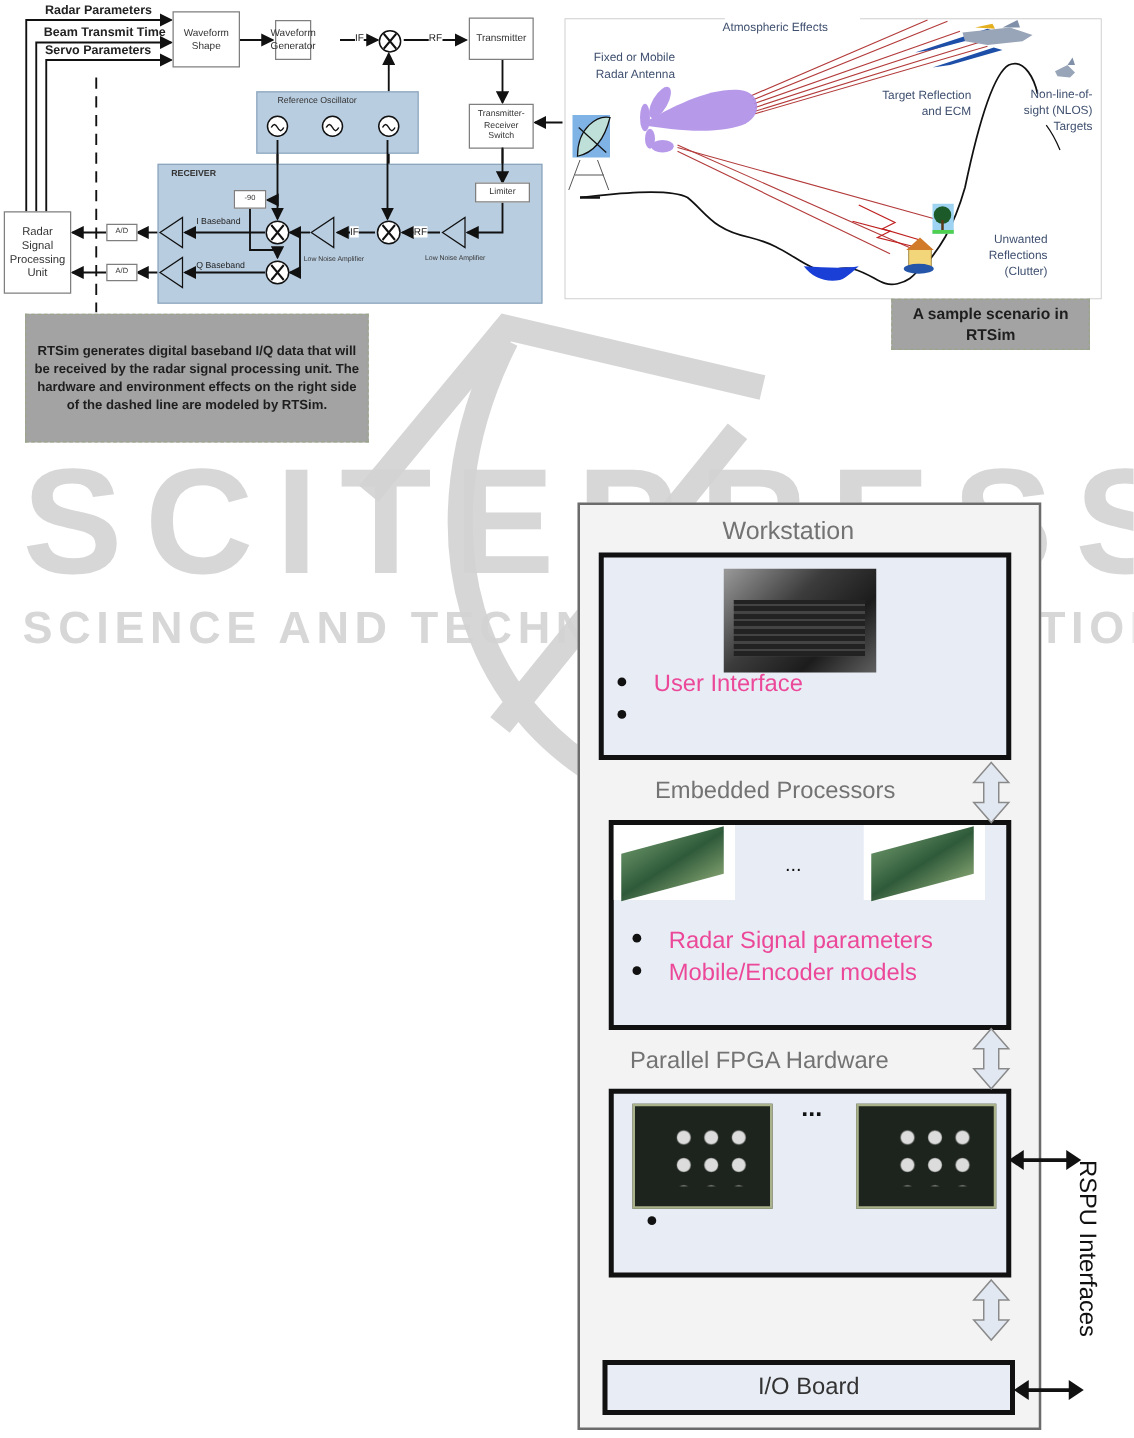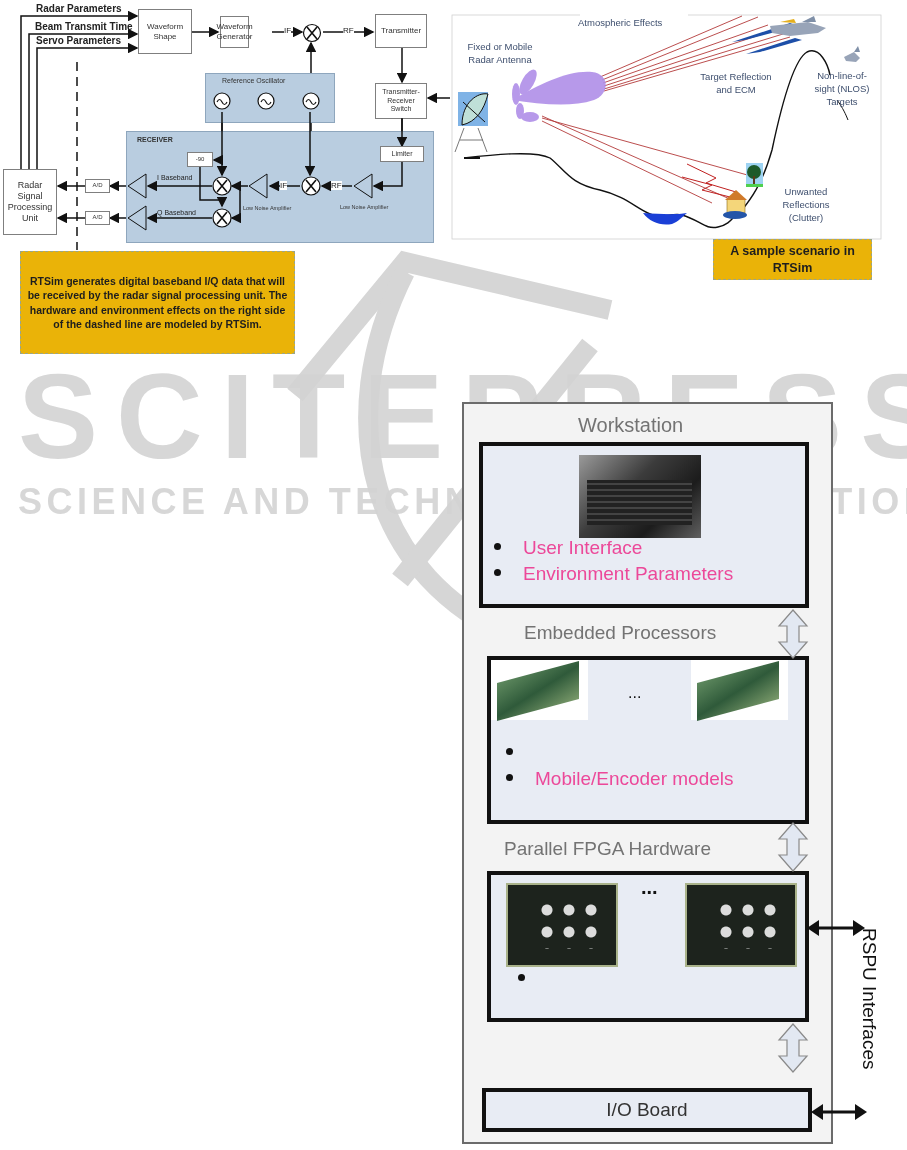--- a/index.html
+++ b/index.html
@@ -2,22 +2,22 @@
 <html><head>
 <meta charset="utf-8">
 <style>
   html, body { margin:0; padding:0; background:#ffffff; }
   body { width:907px; height:1150px; position:relative; overflow:hidden; font-family:"Liberation Sans", sans-serif; }
   .abs { position:absolute; }
   .blk { position:absolute; background:#fff; border:1px solid #7f7f7f; font-family:"Liberation Sans", sans-serif; font-size:8px; color:#333; display:flex; align-items:center; justify-content:center; text-align:center; line-height:1.2; box-sizing:border-box; }
   .lbl { position:absolute; font-family:"Liberation Sans", sans-serif; color:#222; white-space:nowrap; }
   .bold10 { font-size:10px; font-weight:bold; }
   .shaded { position:absolute; background:#b9cde0; border:1px solid #8ea6bd; box-sizing:border-box; }
-  .note { position:absolute; background:#eab308; border:1px dashed #9aa58a; box-sizing:border-box; font-weight:bold; color:#1e1e1e; text-align:center; display:flex; align-items:center; justify-content:center; }
-  .scen-label { position:absolute; font-size:9.5px; color:#3e4f6e; text-align:center; line-height:1.35; white-space:nowrap; }
+  .note { position:absolute; background:#a3a3a3; border:1px dashed #9aa58a; box-sizing:border-box; font-weight:bold; color:#1e1e1e; text-align:center; display:flex; align-items:center; justify-content:center; }
+  .scen-label { position:absolute; font-size:9.5px; color:#3e4f6e; text-align:right; line-height:1.35; white-space:nowrap; }
   .hw-outer { position:absolute; left:462px; top:402px; width:371px; height:742px; border:2px solid #6b6b6b; background:#f3f3f3; box-sizing:border-box; }
   .hw-box { position:absolute; border:4px solid #111; background:#e8ecf4; box-sizing:border-box; }
   .hw-title { position:absolute; font-size:19px; color:#737373; white-space:nowrap; }
   .hw-bullet { position:absolute; font-size:19px; color:#ec4899; white-space:nowrap; }
   .hw-bullet .dot { display:inline-block; width:7px; height:7px; border-radius:50%; background:#111; margin-right:22px; vertical-align:middle; position:relative; top:-2px; }
   .watermark { position:absolute; pointer-events:none; }
 </style>
 </head>
 <body>
 
@@ -281,32 +281,32 @@
 
 <div>
   <div class="hw-outer"></div>
 
   <div class="hw-title" style="left:578px;top:414px;font-size:20px">Workstation</div>
   <div class="hw-box" style="left:479px;top:442px;width:330px;height:166px"></div>
   <div class="abs" style="left:579px;top:455px;width:122px;height:83px;background:linear-gradient(135deg,#9a9a9a,#3c3c3c 40%,#1c1c1c 70%,#606060);">
     <div style="position:absolute;left:8px;top:25px;width:105px;height:45px;background:repeating-linear-gradient(0deg,#222 0 4px,#444 4px 6px);"></div>
   </div>
   <div class="hw-bullet" style="left:494px;top:537px"><span class="dot"></span><span>User Interface</span></div>
-  <div class="hw-bullet" style="left:494px;top:563px"><span class="dot"></span><span>Environment Parameters</span></div>
+  <div class="hw-bullet" style="left:494px;top:563px"><span class="dot"></span></div>
 
   <div class="hw-title" style="left:524px;top:622px">Embedded Processors</div>
   <div class="hw-box" style="left:487px;top:656px;width:322px;height:168px"></div>
   <div class="abs" style="left:491px;top:660px;width:97px;height:60px;background:#fff">
     <div style="position:absolute;left:6px;top:12px;width:82px;height:38px;background:linear-gradient(160deg,#5f8a5f,#2f5a3a 50%,#7a9a6a);transform:skewY(-15deg);"></div>
   </div>
   <div class="lbl" style="left:628px;top:684px;font-size:16px;color:#111">...</div>
   <div class="abs" style="left:691px;top:660px;width:97px;height:60px;background:#fff">
     <div style="position:absolute;left:6px;top:12px;width:82px;height:38px;background:linear-gradient(160deg,#5f8a5f,#2f5a3a 50%,#7a9a6a);transform:skewY(-15deg);"></div>
   </div>
-  <div class="hw-bullet" style="left:506px;top:742px"><span class="dot"></span></div>
+  <div class="hw-bullet" style="left:506px;top:742px"><span class="dot"></span><span>Radar Signal parameters</span></div>
   <div class="hw-bullet" style="left:506px;top:768px"><span class="dot"></span><span>Mobile/Encoder models</span></div>
 
   <div class="hw-title" style="left:504px;top:838px">Parallel FPGA Hardware</div>
   <div class="hw-box" style="left:487px;top:871px;width:322px;height:151px"></div>
   <div class="abs" style="left:506px;top:883px;width:112px;height:84px;background:#1d231d;border:2px solid #a9b28a;box-sizing:border-box">
     <div style="position:absolute;left:28px;top:14px;width:70px;height:50px;background:radial-gradient(circle,#dcdcdc 5px,transparent 6px) 0 0/22px 22px;"></div>
   </div>
   <div class="lbl" style="left:641px;top:876px;font-size:20px;font-weight:bold;color:#111">...</div>
   <div class="abs" style="left:685px;top:883px;width:112px;height:84px;background:#1d231d;border:2px solid #a9b28a;box-sizing:border-box">
     <div style="position:absolute;left:28px;top:14px;width:70px;height:50px;background:radial-gradient(circle,#dcdcdc 5px,transparent 6px) 0 0/22px 22px;"></div>

